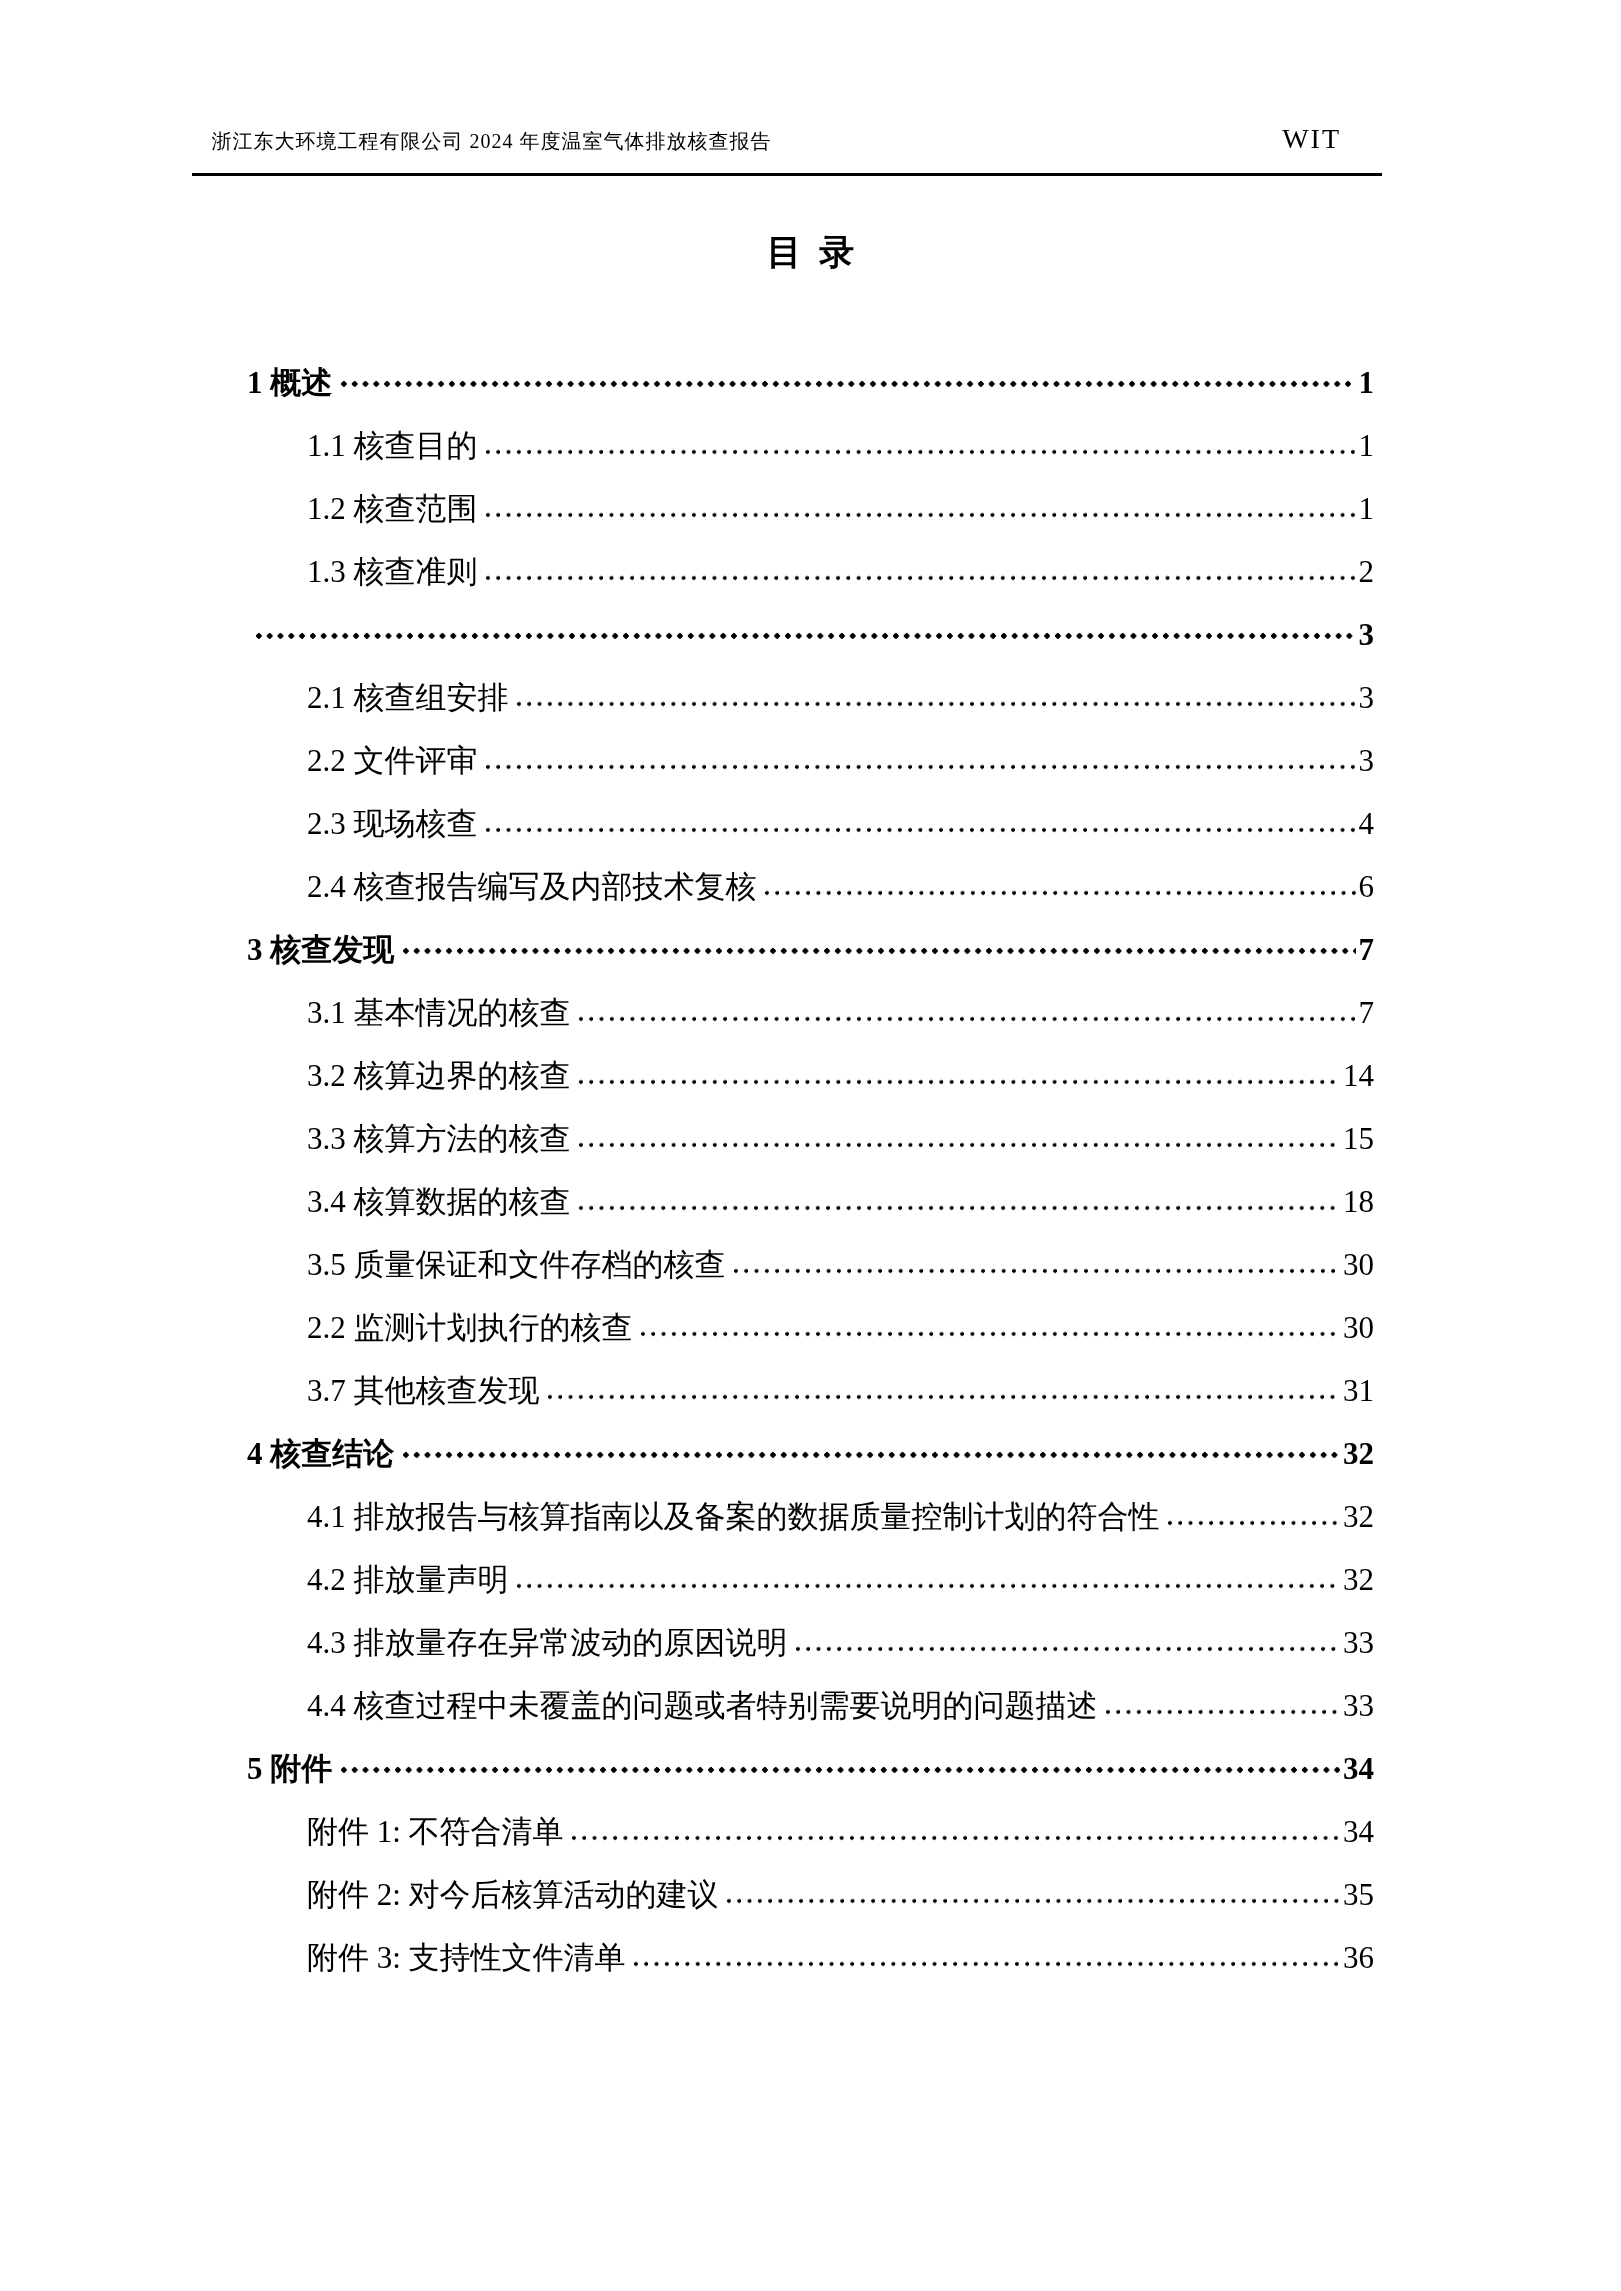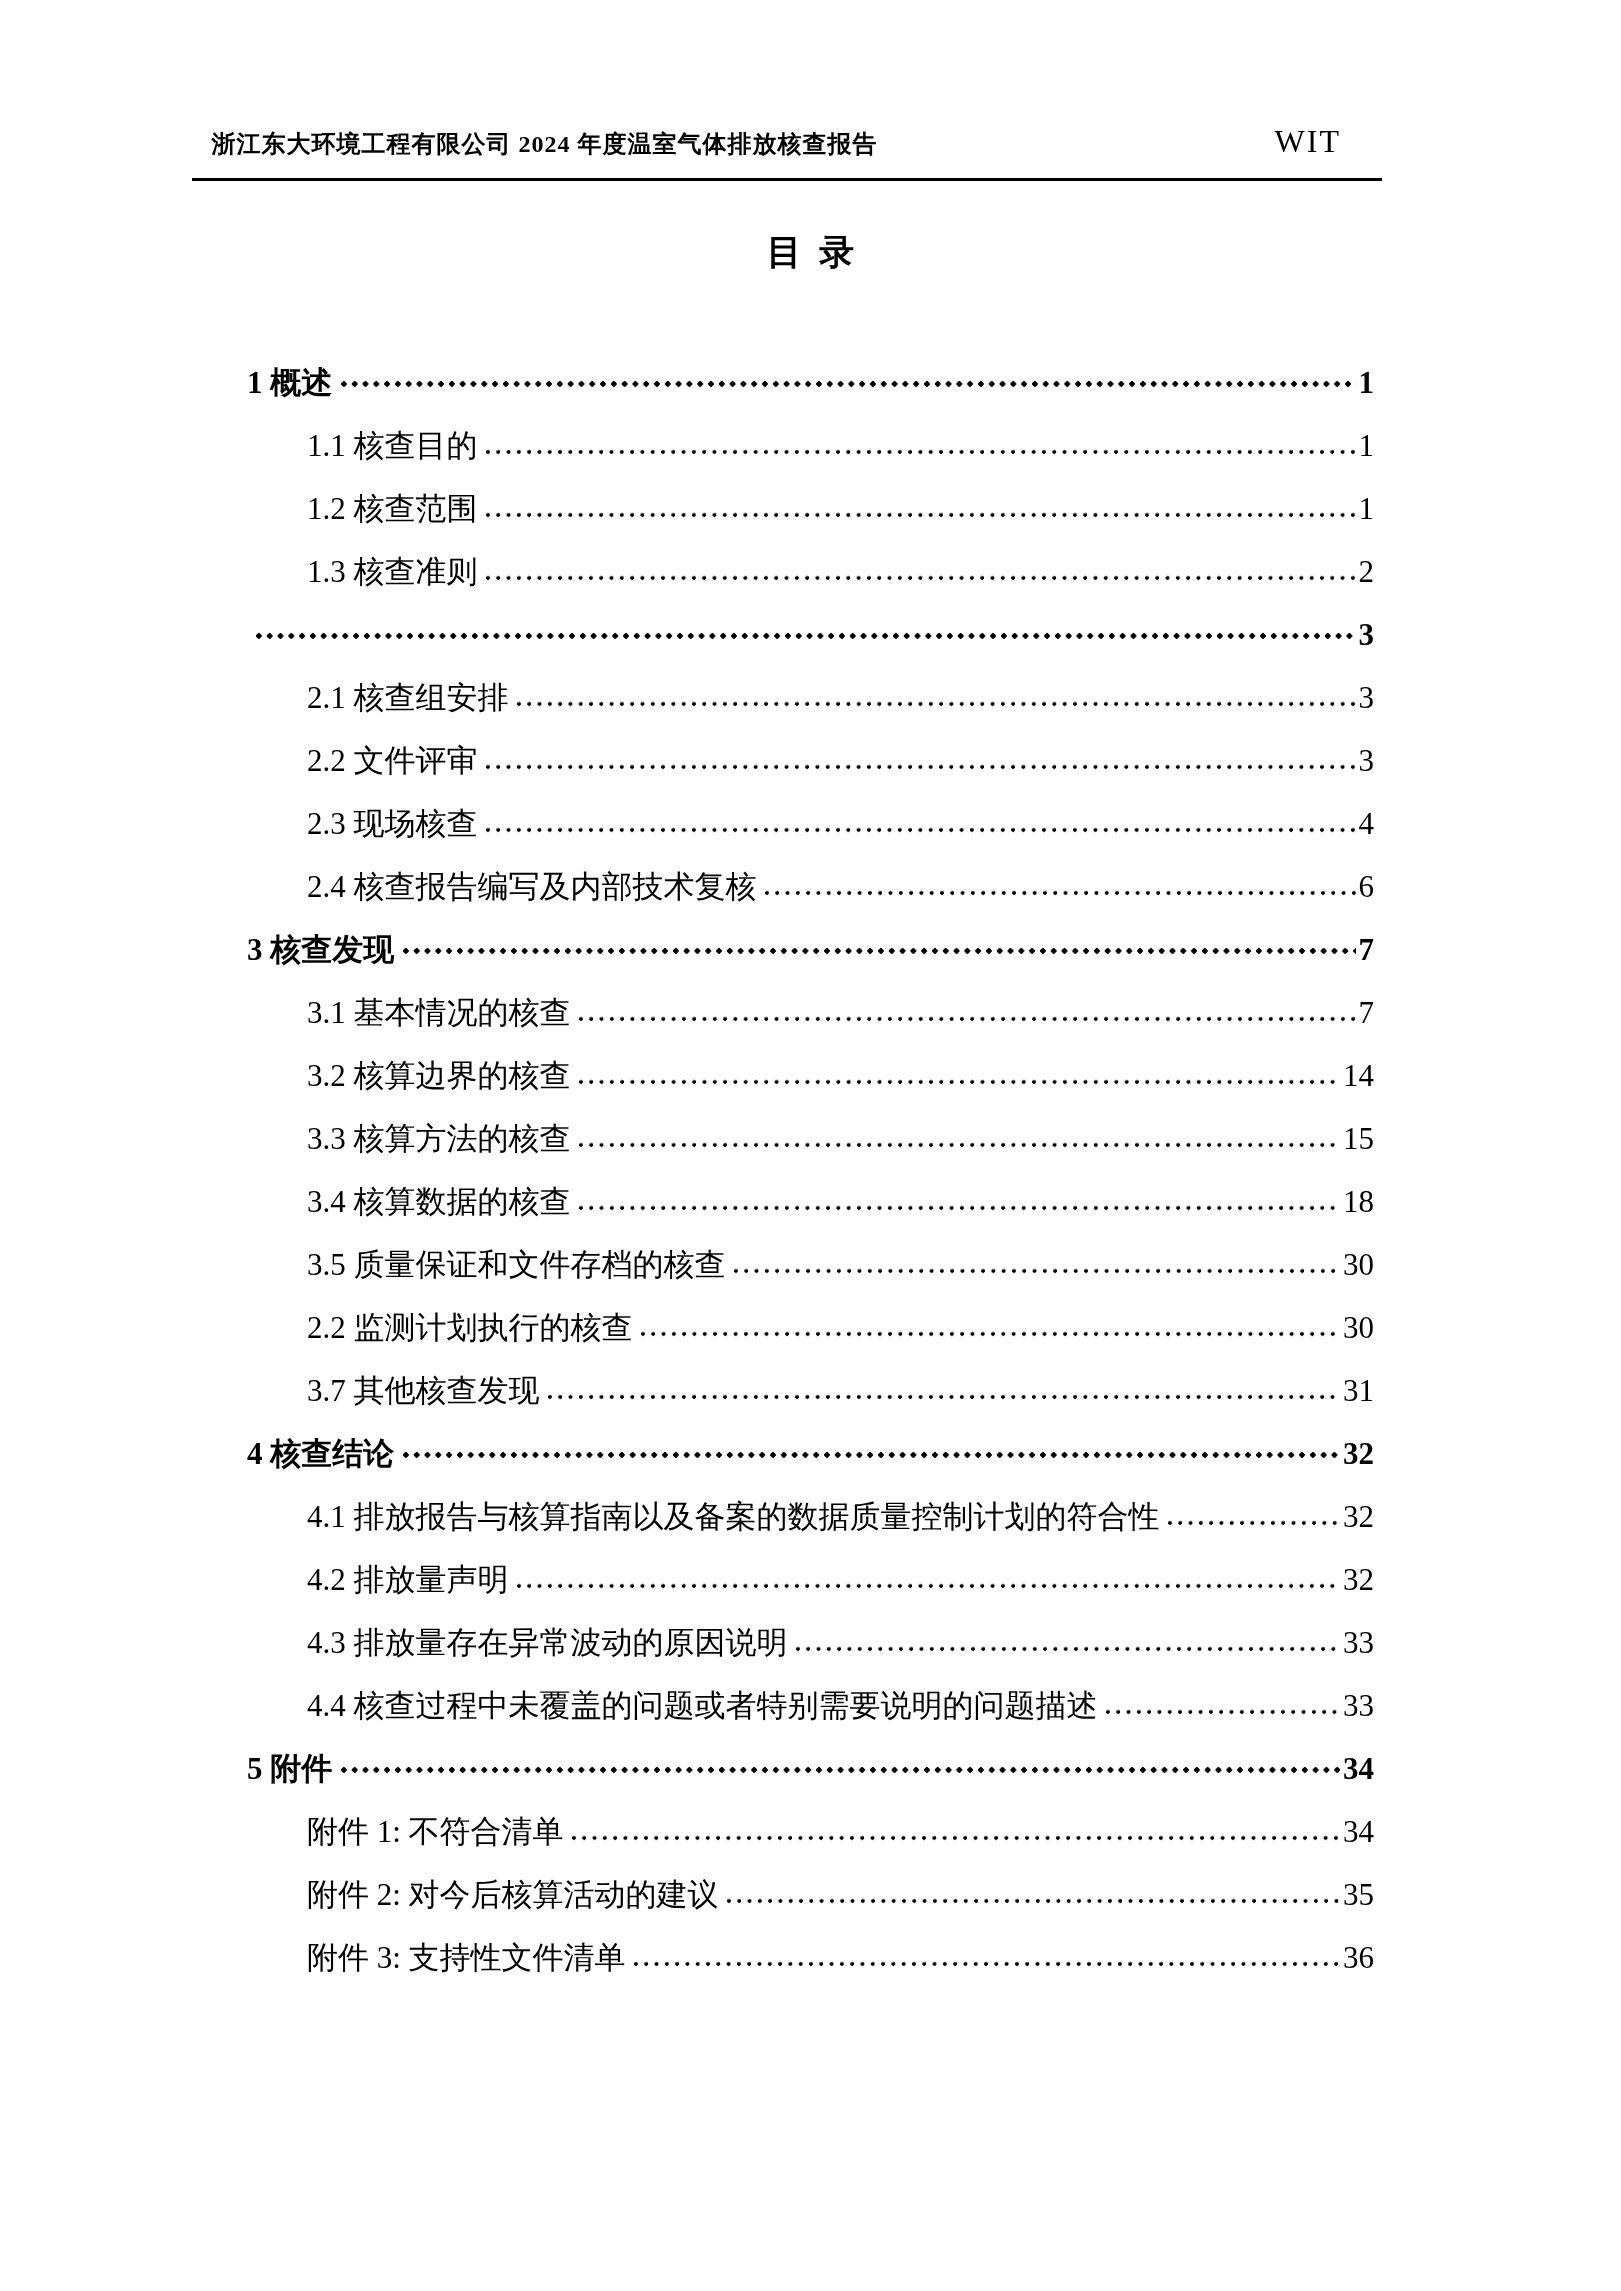--- a/index.html
+++ b/index.html
@@ -22,28 +22,28 @@
     top: 123px;
     width: 1190px;
     display: flex;
     justify-content: space-between;
     align-items: baseline;
     padding: 0 0 17.6px 0;
     border-bottom: 3.9px solid #000;
   }
   .header-title {
     padding-left: 19.6px;
-    font-size: 24px;
-    font-weight: 700;
+    font-size: 20px;
+    font-weight: 400;
     letter-spacing: 1px;
     white-space: pre;
   }
   .header-logo {
     padding-right: 41px;
-    font-size: 32px;
+    font-size: 28px;
     letter-spacing: 2px;
   }
 
   
   .toc-title {
     position: absolute;
     left: 0;
     top: 229px;
     width: 100%;
     text-align: center;

